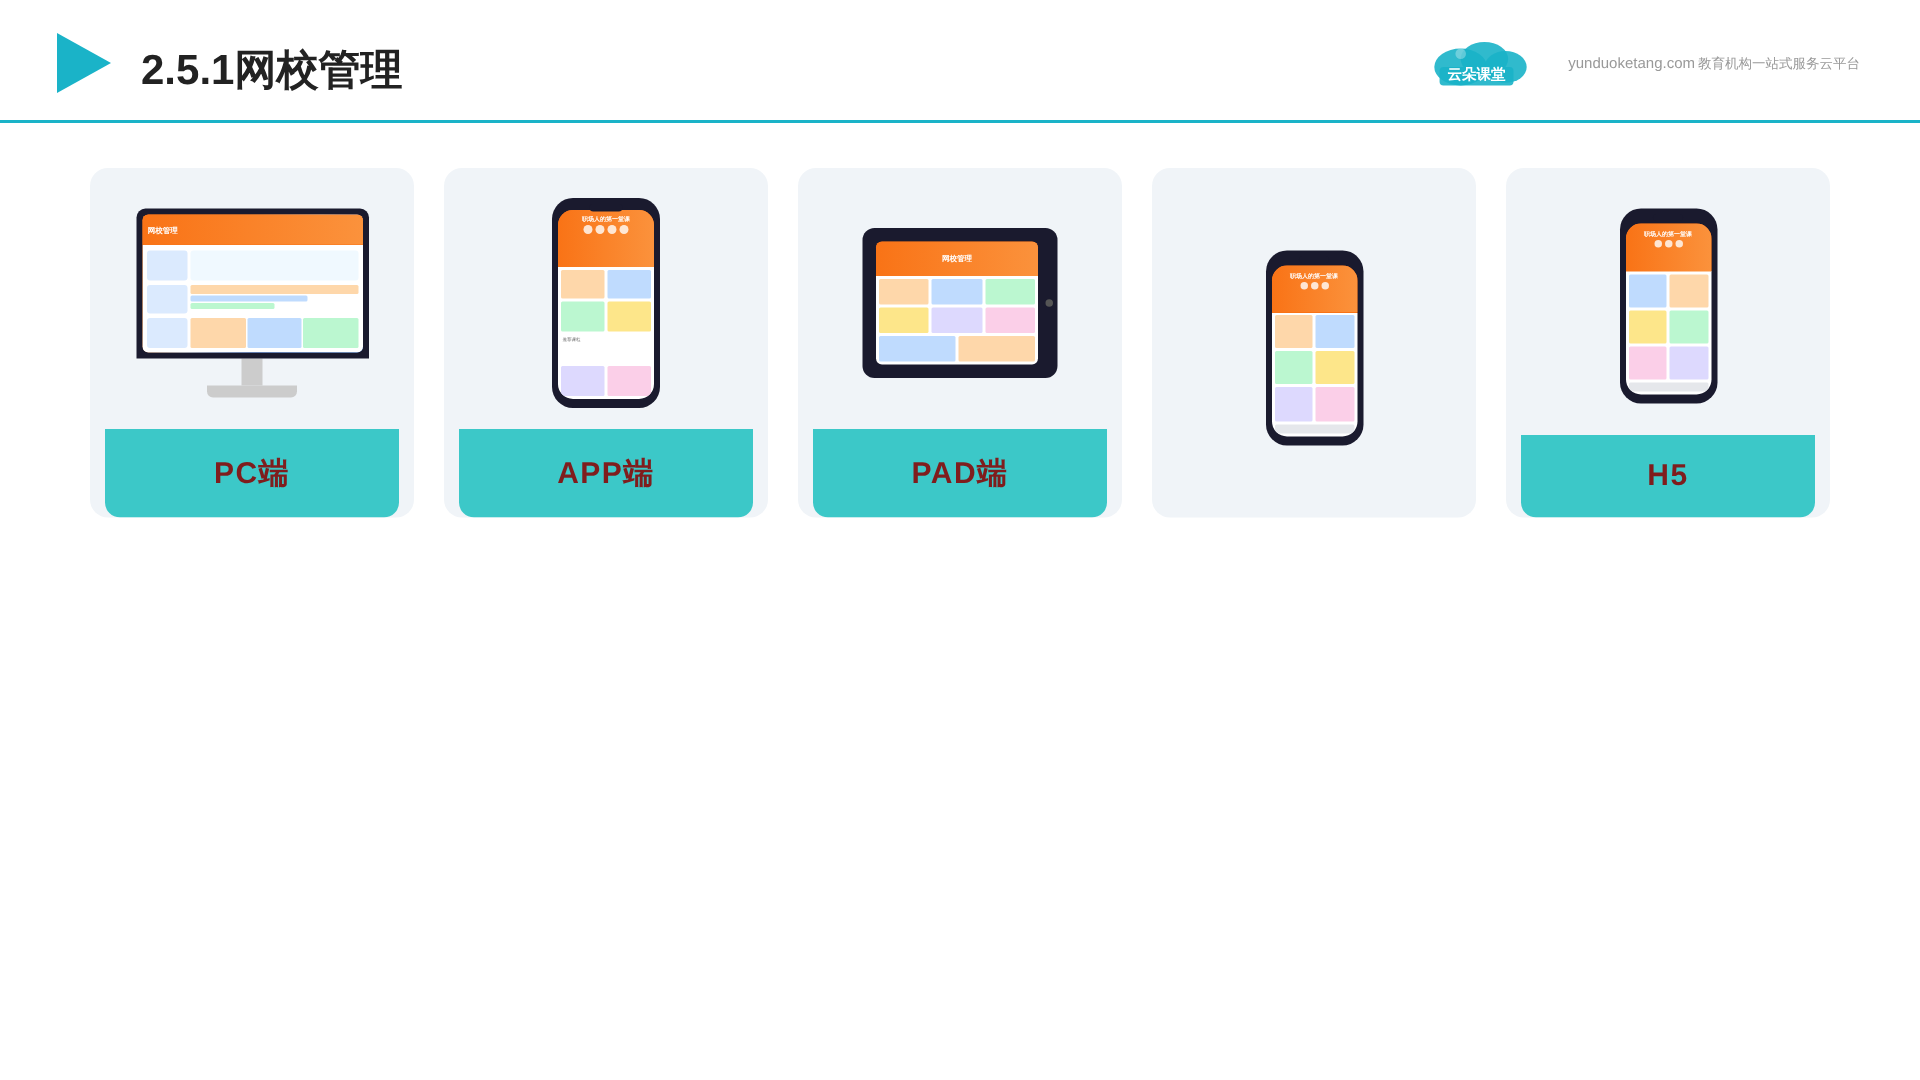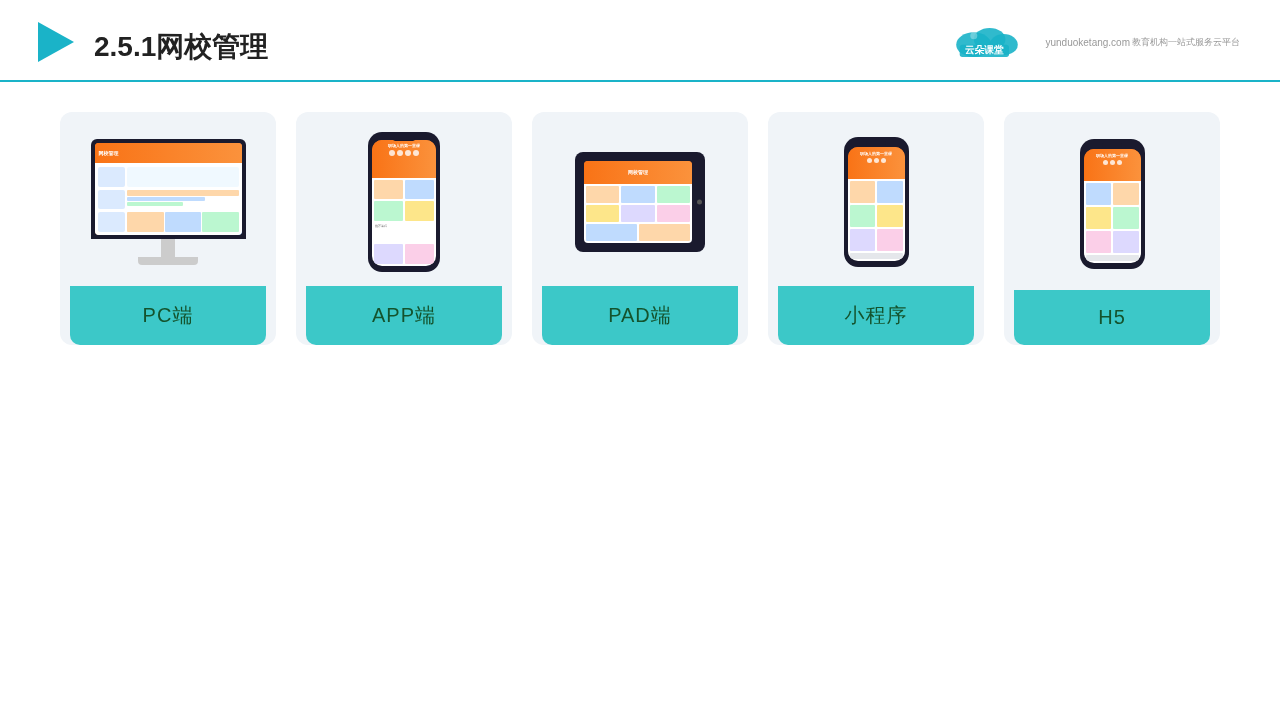--- a/index.html
+++ b/index.html
@@ -93,23 +93,23 @@
       display: flex;
       align-items: center;
       justify-content: center;
       width: 100%;
       padding-bottom: 14px;
     }
 
     .device-label {
       width: 100%;
       background: #3cc8c8;
-      color: #14532d;
+      color: #7f1d1d;
       font-size: 20px;
-      font-weight: 400;
+      font-weight: 700;
       text-align: center;
       padding: 16px 0;
       border-radius: 0 0 10px 10px;
       letter-spacing: 1px;
     }
 
     
     .pc-monitor {
       display: flex;
       flex-direction: column;
@@ -507,21 +507,20 @@
                 <div style="display:flex;gap:2px;flex:1;">
                   <div style="flex:1;background:#ddd9fe;border-radius:1px;"></div>
                   <div style="flex:1;background:#fbcfe8;border-radius:1px;"></div>
                 </div>
                 <div style="height:6px;background:#e5e7eb;border-radius:1px;"></div>
               </div>
             </div>
           </div>
         </div>
       </div>
-      <div class="device-label">小程序</div>
     </div>
 
     <div class="device-card">
       <div class="device-image-area">
         <div class="phone-mock">
           <div class="mini-phone-body">
             <div class="mini-phone-notch"></div>
             <div class="mini-phone-screen">
               <div style="position:absolute;top:0;left:0;right:0;height:28%;background:linear-gradient(90deg,#f97316,#fb923c);padding:4px 2px 0;">
                 <div style="font-size:4px;color:white;font-weight:bold;text-align:center;">职场人的第一堂课</div>

